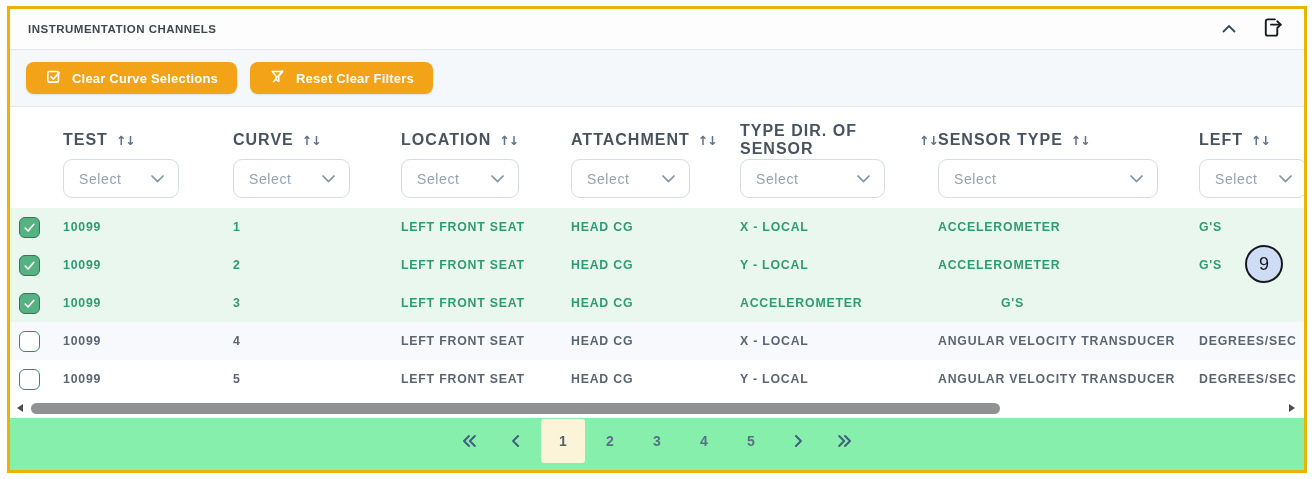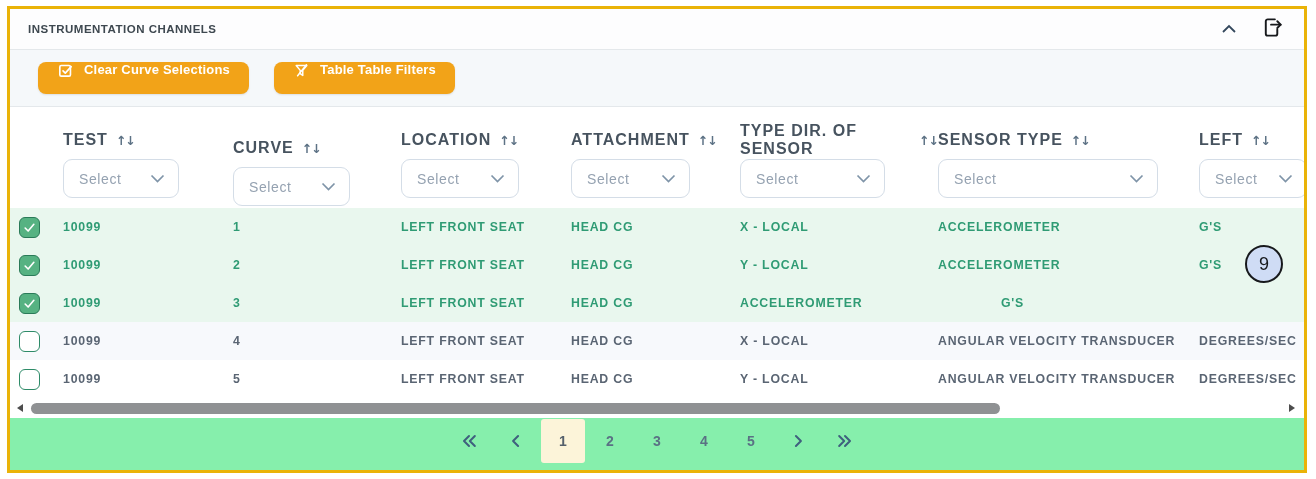--- a/index.html
+++ b/index.html
@@ -8,21 +8,21 @@
 
   
   .panel-header { height:41px; flex:0 0 41px; display:flex; align-items:center; padding:0 20px 0 18px; border-bottom:1px solid #e4e8eb; background:#fdfdfe; }
   .panel-title { font-size:11.5px; font-weight:700; color:#3e4850; letter-spacing:.5px; }
   .header-actions { margin-left:auto; display:flex; align-items:center; gap:26px; }
   .chev-up { width:14px; height:14px; display:inline-block; }
   .icon-btn { background:none; border:none; cursor:pointer; display:flex; align-items:center; }
 
   
   .toolbar { height:57px; flex:0 0 57px; background:#f5f8fa; border-bottom:1px solid #e4e8eb; display:flex; align-items:center; padding:0 16px; gap:13px; }
-  .btn { height:32px; border:none; border-radius:8px; background:#f2a318; color:#fff; font-family:"Liberation Sans",sans-serif; font-size:13px; font-weight:700; letter-spacing:.2px; padding:0 19px; display:flex; align-items:flex-start; gap:10px; cursor:pointer; box-shadow:0 1px 2px rgba(0,0,0,.10);margin-left:12px; }
+  .btn { height:32px; border:none; border-radius:8px; background:#f2a318; color:#fff; font-family:"Liberation Sans",sans-serif; font-size:13px; font-weight:700; letter-spacing:.2px; padding:0 19px; display:flex; align-items:center; gap:10px; cursor:pointer; box-shadow:0 1px 2px rgba(0,0,0,.10); }
 
   
   .thead { height:101px; flex:0 0 101px; background:#fff; display:flex; padding-top:21px; }
   .th-spacer { width:53px; flex:0 0 53px; }
   .th { display:flex; flex-direction:column; }
   .th-label-row { height:24px; display:flex; align-items:center; gap:8px; cursor:pointer; }
   .th-label { font-size:16px; font-weight:700; color:#47535f; letter-spacing:1px; }
   .sort-glyphs { font-family:"DejaVu Sans",sans-serif; font-size:12.5px; font-weight:600; color:#5d7285; letter-spacing:-1px; }
   .select-box { margin-top:7px; height:39px; border:1px solid #d4dde7; border-radius:9px; background:#fff; display:flex; align-items:center; justify-content:space-between; padding:0 13px 0 15px; cursor:pointer; }
   .select-text { font-size:14px; color:#95a2b1; letter-spacing:.6px; }
@@ -92,39 +92,39 @@
       </span>
       <span>Clear Curve Selections</span>
     </button>
     <button class="btn">
       <span>
         <svg width="17" height="17" viewBox="0 0 24 24" fill="none" stroke="#fff" stroke-width="2.1" stroke-linecap="round" stroke-linejoin="round">
           <path d="M4.5 5 h15 l-5.7 6.8 V19 l-3.6 -2.6 v-4.6 L4.5 5 z"></path>
           <path d="M19 4 L6.5 19.5"></path>
         </svg>
       </span>
-      <span>Table Table Filters</span>
+      <span>Reset Clear Filters</span>
     </button>
   </div>
 
   <div class="thead" id="thead">
       <div class="th-spacer"></div>
       <div class="th" style="width: 170px; flex: 0 0 170px;">
         <div class="th-label-row">
           <span class="th-label">TEST</span>
           <span class="sort-glyphs">↑↓</span>
         </div>
         <div class="select-box" style="width:116px">
           <span class="select-text">Select</span>
           <span><svg width="15" height="10" viewBox="0 0 15 10" fill="none" stroke="#7f94a8" stroke-width="1.7">
               <polyline points="1.5,1.5 7.5,7.5 13.5,1.5"></polyline>
             </svg></span>
         </div>
       </div>
-      <div class="th" style="width: 168px; flex: 0 0 168px; margin-top: 8px;">
+      <div class="th" style="width: 168px; flex: 0 0 168px;">
         <div class="th-label-row">
           <span class="th-label">CURVE</span>
           <span class="sort-glyphs">↑↓</span>
         </div>
         <div class="select-box" style="width:117px">
           <span class="select-text">Select</span>
           <span><svg width="15" height="10" viewBox="0 0 15 10" fill="none" stroke="#7f94a8" stroke-width="1.7">
               <polyline points="1.5,1.5 7.5,7.5 13.5,1.5"></polyline>
             </svg></span>
         </div>

